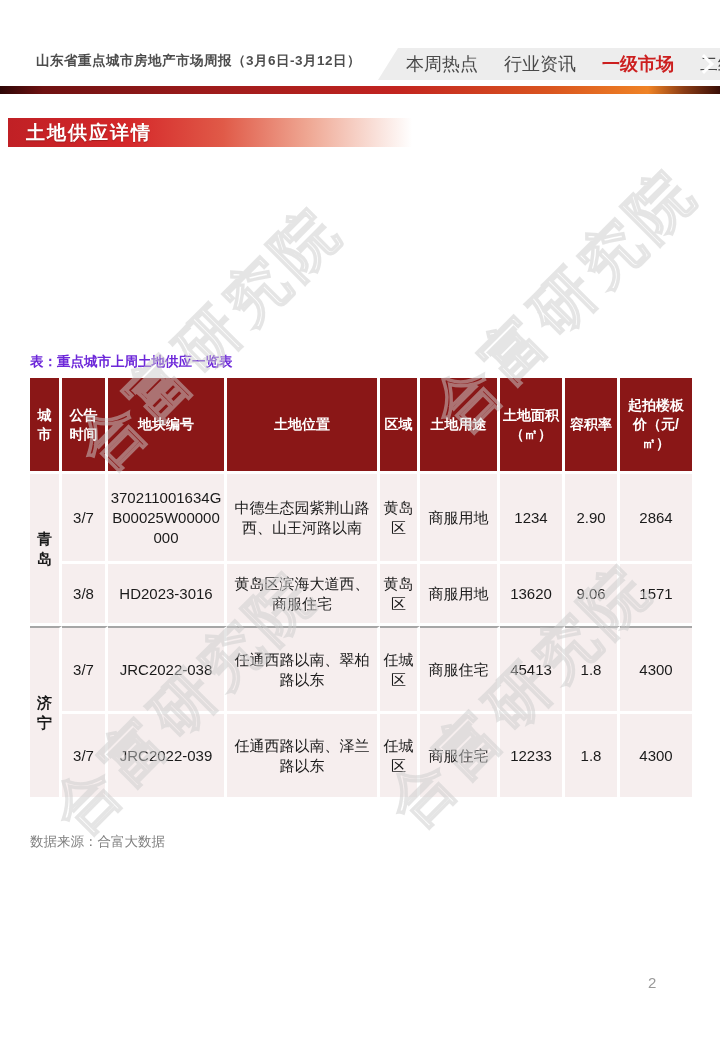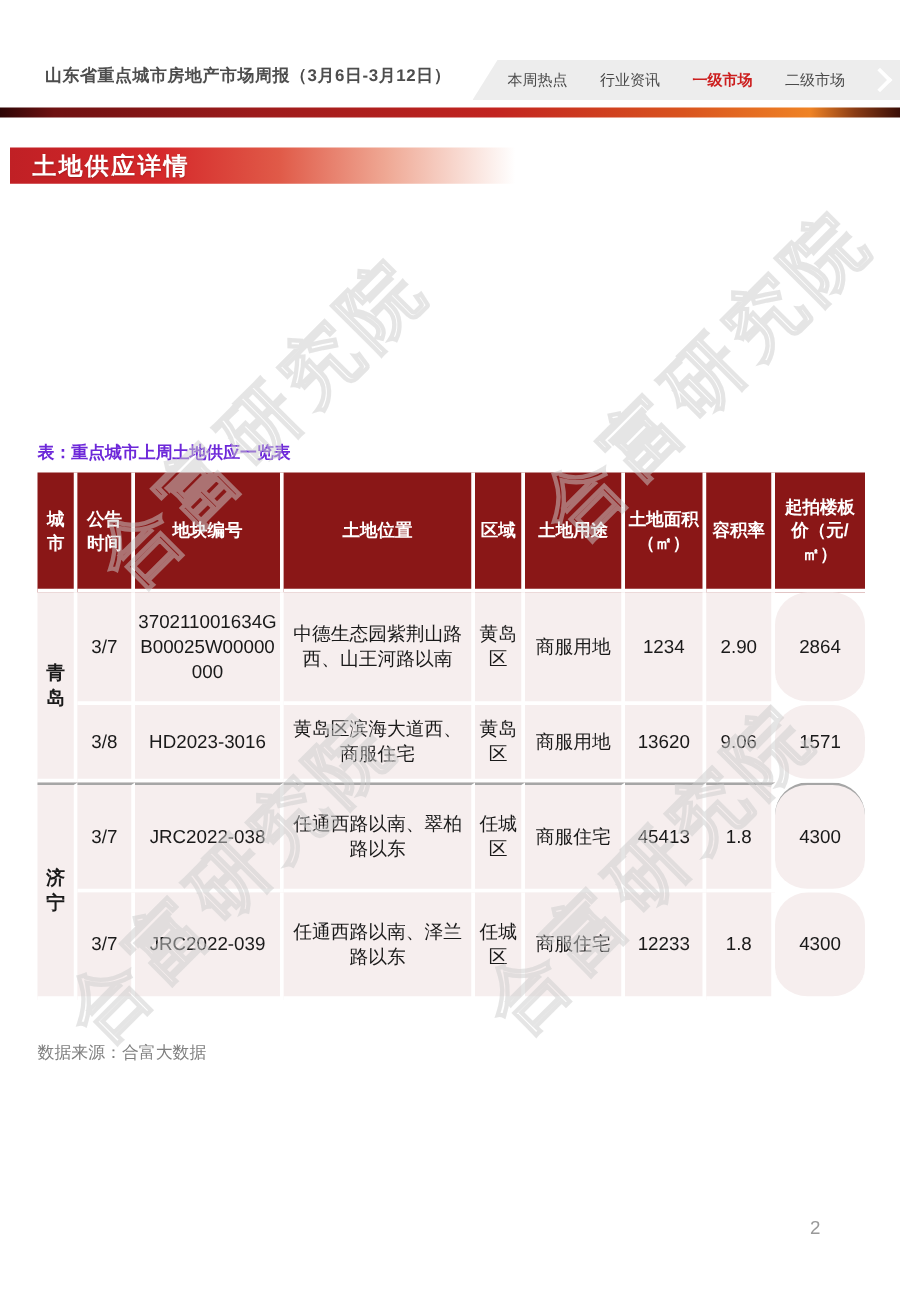--- a/index.html
+++ b/index.html
@@ -10,21 +10,21 @@
   }
 
   
   .top-header { position: absolute; top: 0; left: 0; right: 0; height: 94px; background: #fff; z-index: 2; }
   .report-title { position: absolute; left: 36px; top: 52px; font-size: 13.5px; font-weight: 600; color: #4d4d4d; letter-spacing: 0.5px; }
   .tab-band {
     position: absolute; top: 48px; right: 0; left: 378px; height: 32px;
     background: #ededed; clip-path: polygon(20px 0, 100% 0, 100% 100%, 0 100%);
     display: flex; align-items: center; gap: 26px; padding: 0 34px 0 28px; box-sizing: border-box;
   }
-  .tab { font-size: 12px; color: #4a4a4a; white-space: nowrap; }
+  .tab { font-size: 18px; color: #4a4a4a; white-space: nowrap; }
   .tab.active { color: #cc1f1f; font-weight: bold; }
   .band-chevron {
     position: absolute; right: 9px; top: 9px; width: 11px; height: 11px;
     border-top: 3px solid #ffffff; border-right: 3px solid #ffffff;
     transform: rotate(45deg); 
   }
 
   
   .gradient-bar {
     position: absolute; top: 86px; left: 0; right: 0; height: 8px; z-index: 2;
@@ -53,21 +53,21 @@
     background: #8a1717; color: #ffffff; font-weight: bold; font-size: 14px;
     height: 96px; text-align: center; vertical-align: middle; padding: 2px;
     border-right: 3px solid #ffffff; border-bottom: 3px solid #ffffff; box-sizing: border-box; line-height: 19px;
   }
   .land-table th:last-child { border-right: none; }
   .land-table td {
     background: #f6eeee; color: #1a1a1a; font-size: 15px; line-height: 20px;
     text-align: center; vertical-align: middle; padding: 4px 2px;
     border-right: 3px solid #ffffff; border-bottom: 3px solid #ffffff; box-sizing: border-box;
   }
-  .land-table td:last-child { border-right: none; border-radius: 26px; }
+  .land-table td:last-child { border-right: none; }
   .land-table tr.r1 { height: 90px; }
   .land-table tr.r2 { height: 62px; }
   .land-table tr.r3 { height: 88px; }
   .land-table tr.r4 { height: 86px; }
   .city-cell { font-weight: bold; font-size: 16px; }
   .parcel-cell { word-break: break-all; }
   tbody.group-jining tr:first-child td { border-top: 2px solid #a6a6a6; }
 
   .data-source { position: absolute; left: 30px; top: 833px; font-size: 13.5px; color: #808080; z-index: 3; }
   .page-number { position: absolute; left: 648px; top: 974px; font-size: 15px; color: #999999; z-index: 3; }

